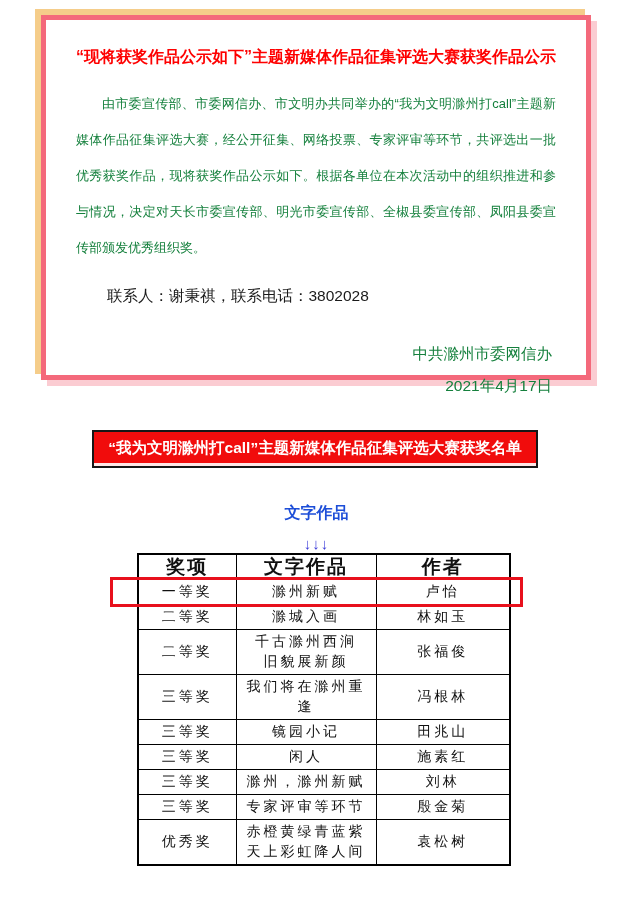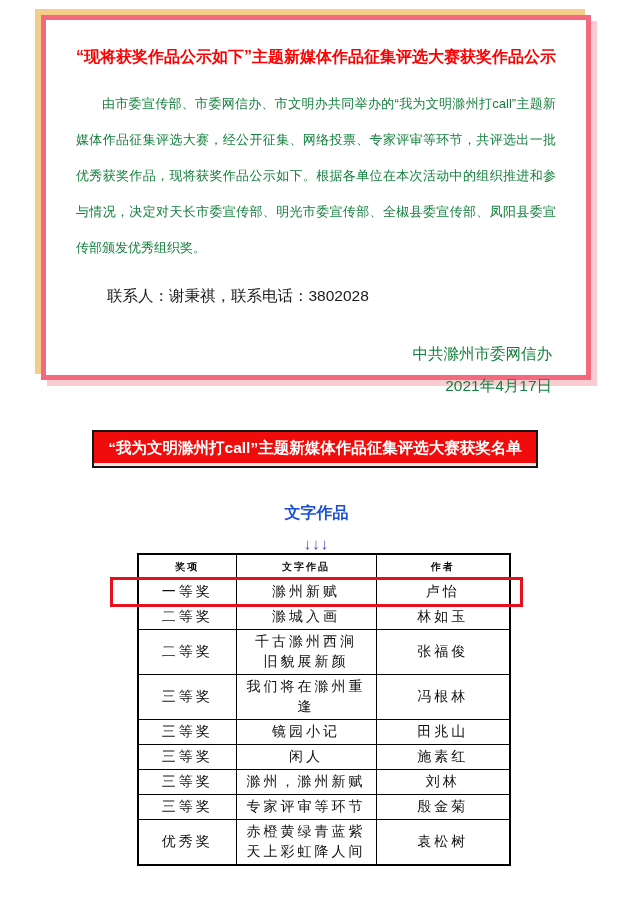--- a/index.html
+++ b/index.html
@@ -116,21 +116,21 @@
     border: 1px solid #000000;
     text-align: center;
     vertical-align: middle;
     padding: 2px 8px;
     line-height: 20px;
   }
   table.awards th {
     font-weight: bold;
     letter-spacing: 2px;
     height: 25px;
-    font-size: 10px;
+    font-size: 19px;
     text-align: center;
   }
   table.awards td {
     letter-spacing: 3px;
     height: 16px;
   }
   
   .row-highlight {
     position: absolute;
     left: -27px;

